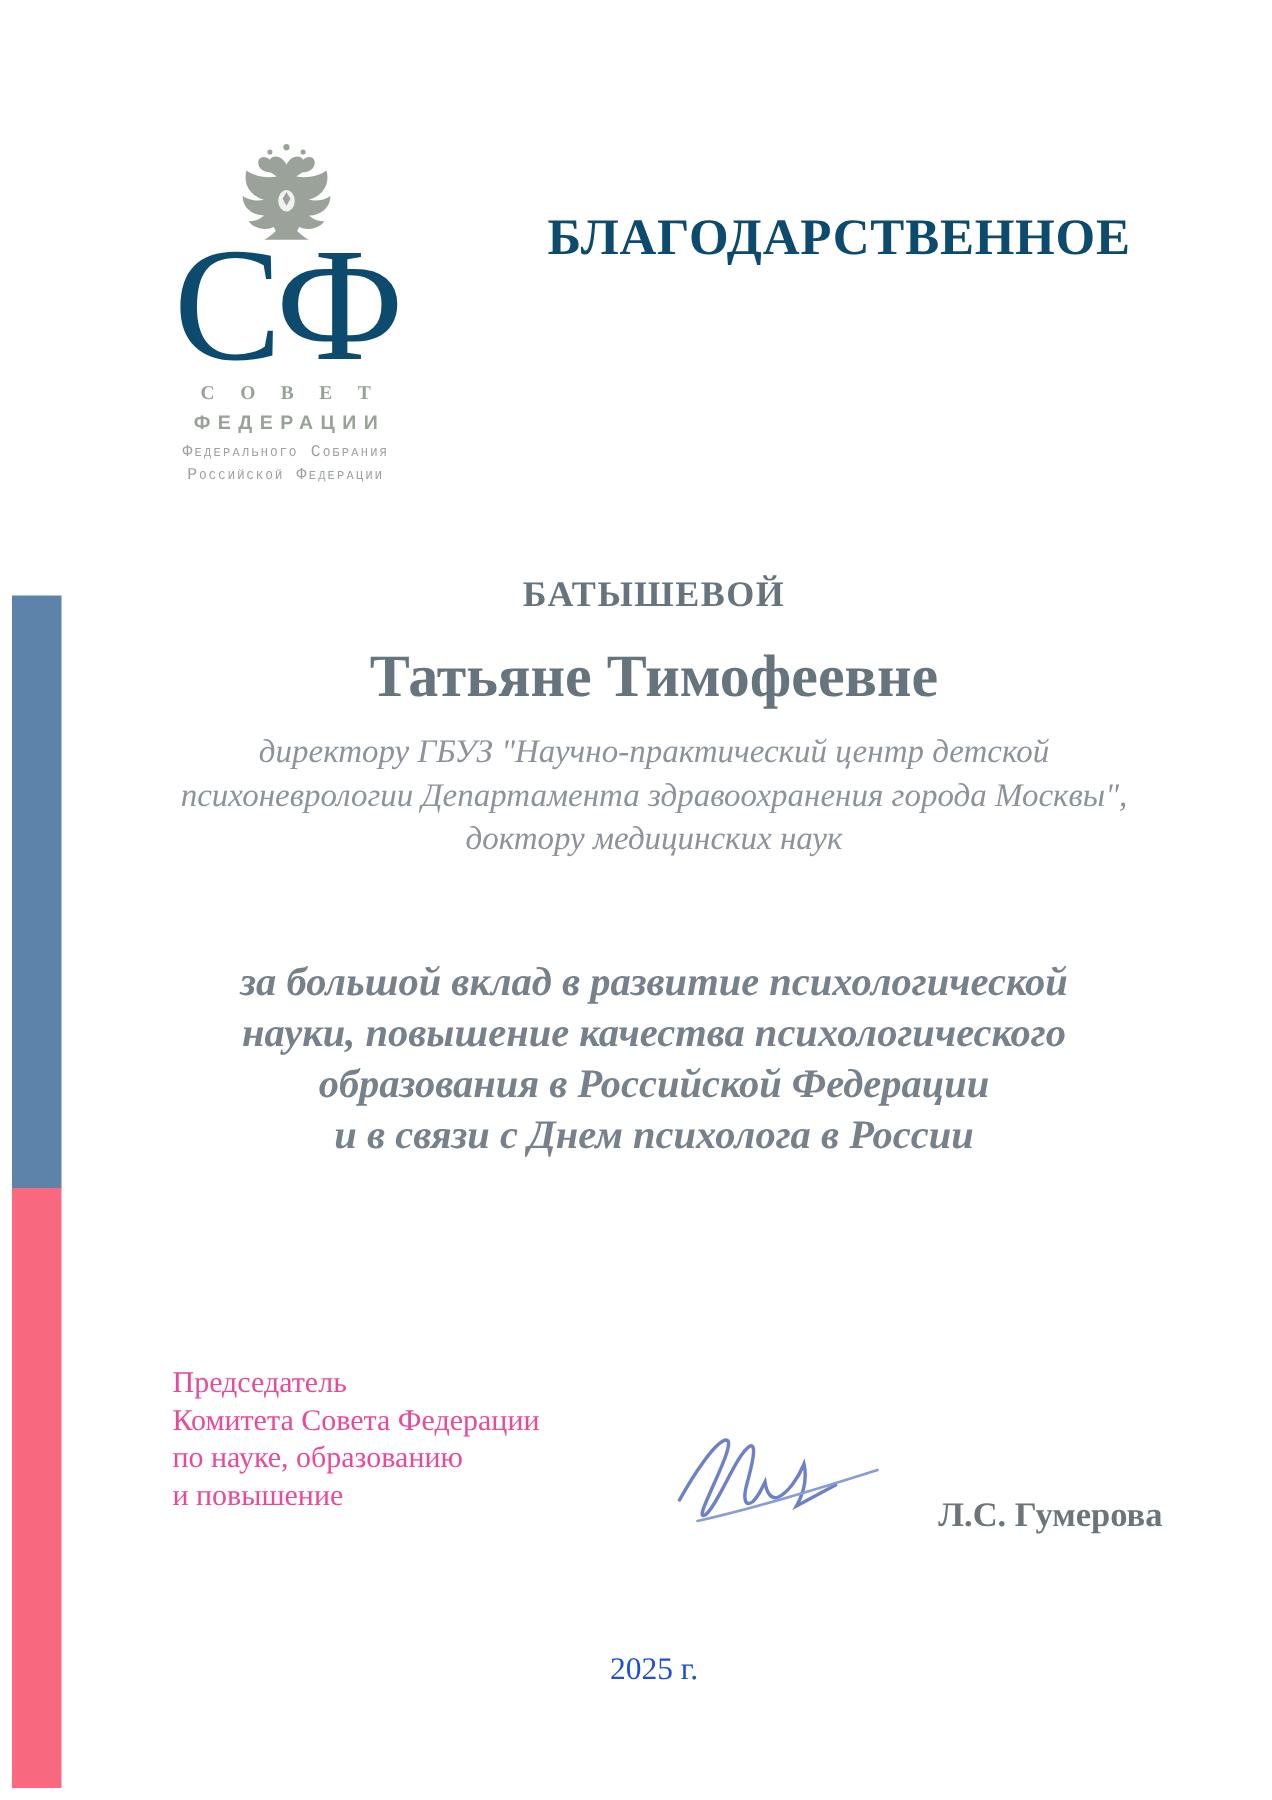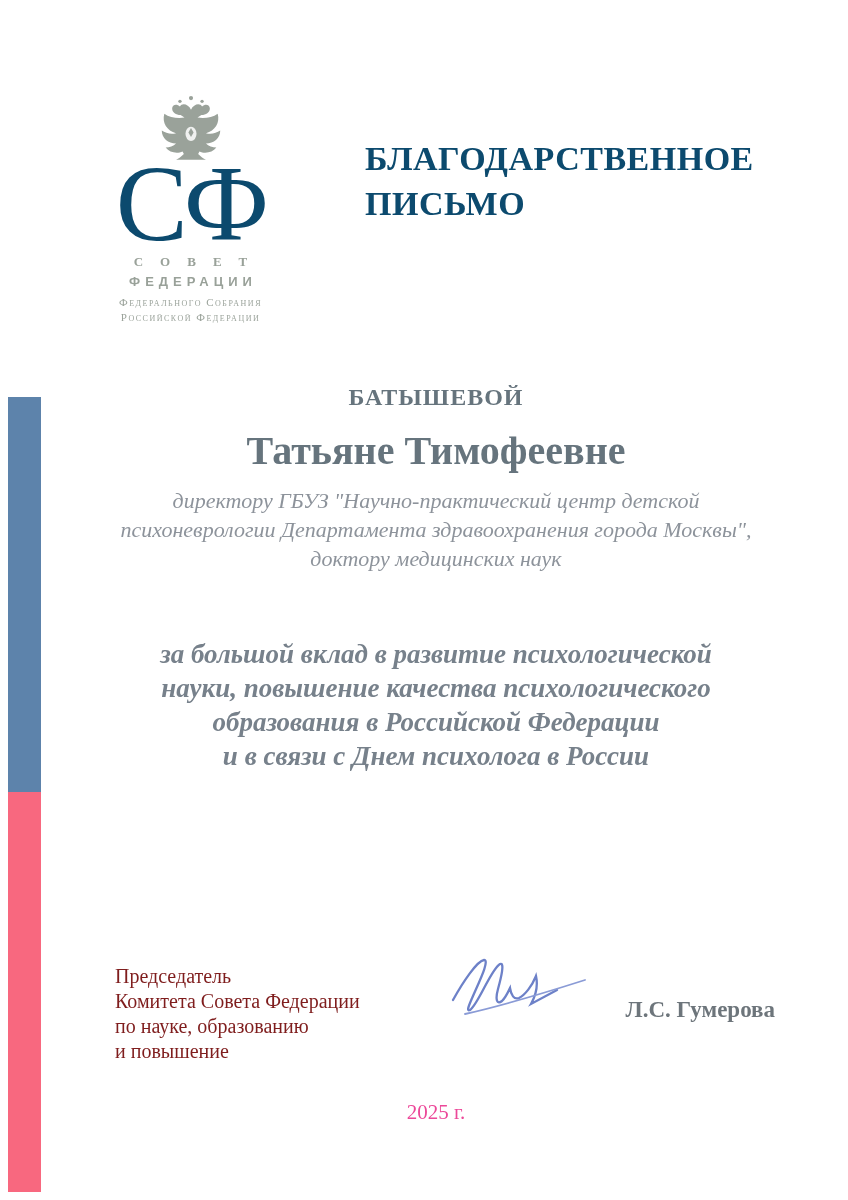--- a/index.html
+++ b/index.html
@@ -20,21 +20,21 @@
   .logo .eagle{display:block;margin:0 auto;color:#9aa29a;}
   .logo .monogram{
     font-family:"Liberation Serif", serif;
     font-size:108px;line-height:92px;letter-spacing:-4px;
     color:#0c4a6e;margin-top:-4px;
   }
   .logo .l1{font-family:Liberation Serif, serif;font-weight:bold;
     font-size:13px;letter-spacing:17px;margin-top:4px;text-indent:17px;}
   .logo .l2{font-family:"Liberation Sans", sans-serif;font-weight:bold;
     font-size:13px;letter-spacing:5px;margin-top:4px;text-indent:5px;}
-  .logo .l3,.logo .l4{font-family:Liberation Serif, serif;
+  .logo .l3,.logo .l4{font-family:Liberation Mono, monospace;
     font-variant:small-caps;font-size:11px;letter-spacing:1.5px;margin-top:3px;color:#9ba39b;}
   .logo .l3{margin-top:7px;}
 
   
   .title{
     position:absolute;left:365px;top:136px;width:420px;
     font-weight:bold;font-size:34px;line-height:45px;
     color:#0c4a6e;letter-spacing:.5px;
   }
 
@@ -49,32 +49,32 @@
   }
 
   
   .body-block{
     position:absolute;left:24px;right:0;top:637px;text-align:center;
     font-weight:bold;font-size:27px;line-height:34px;color:#77818b;font-style:italic;
   }
 
   
   .post-block{
-    position:absolute;left:115px;top:964px;width:330px;
-    font-size:20px;line-height:25px;color:#7f1d1d;
+    position:absolute;left:115px;top:910px;width:330px;
+    font-size:20px;line-height:25px;color:#ec4899;
   }
   .sig-scribble{position:absolute;left:445px;top:948px;}
   .signer{
     position:absolute;right:73px;top:997px;
     font-weight:bold;font-size:23px;color:#6d757b;
   }
 
   .year{
     position:absolute;left:24px;right:0;top:1100px;text-align:center;
-    font-size:21px;color:#ec4899;
+    font-size:21px;color:#1d4ed8;
   }
 </style>
 </head>
 <body>
 
 <div class="page">
 
   <div class="ribbon">
     <div class="seg-blue"></div>
     <div class="seg-pink"></div>
@@ -100,21 +100,20 @@
     </svg>
     <div class="monogram">СФ</div>
     <div class="l1">СОВЕТ</div>
     <div class="l2">ФЕДЕРАЦИИ</div>
     <div class="l3">Федерального Собрания</div>
     <div class="l4">Российской Федерации</div>
   </div>
 
   <div class="title">
     <div>БЛАГОДАРСТВЕННОЕ</div>
-    <div>ПИСЬМО</div>
   </div>
 
   <div class="name-block">
     <div class="surname">БАТЫШЕВОЙ</div>
     <div class="given">Татьяне Тимофеевне</div>
   </div>
 
   <div class="desc-block">
     <div>директору ГБУЗ "Научно-практический центр детской</div>
     <div>психоневрологии Департамента здравоохранения города Москвы",</div>

